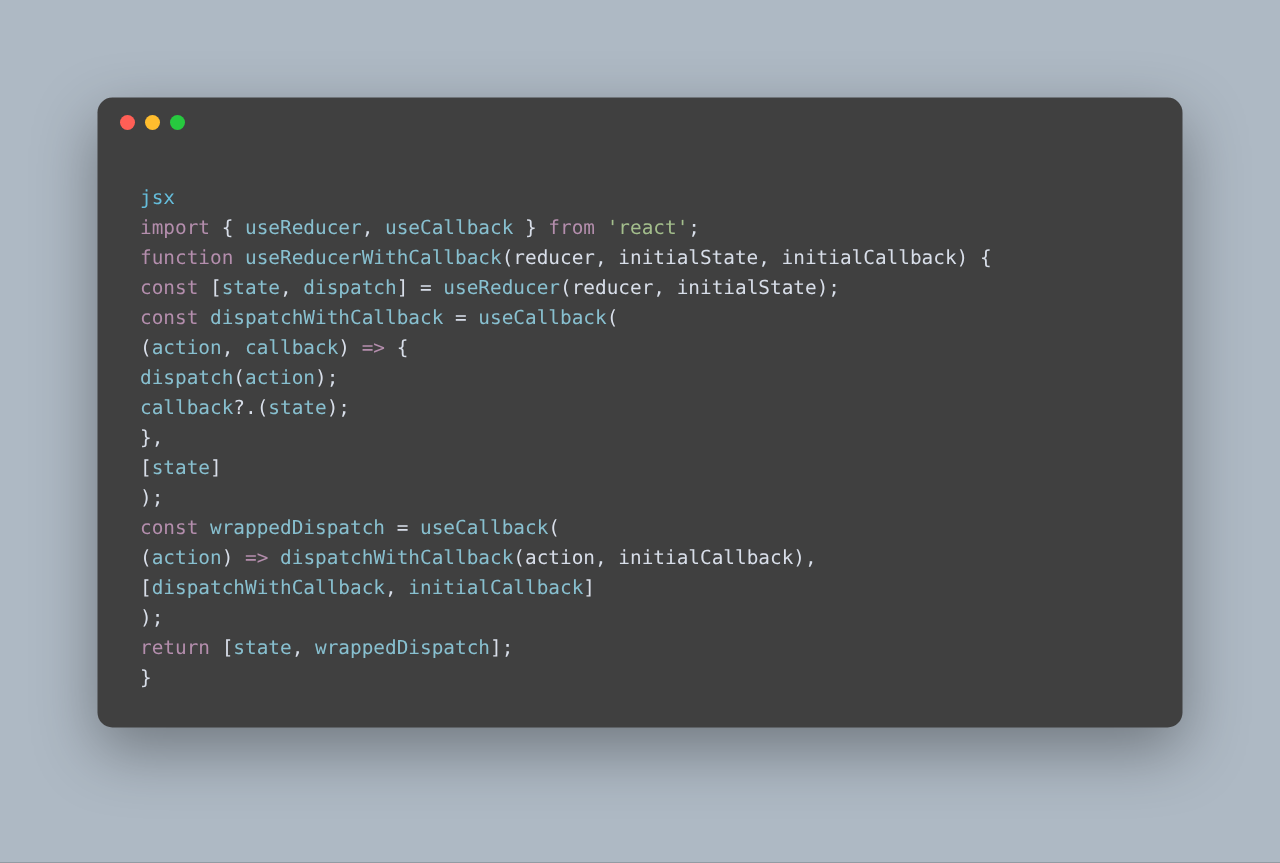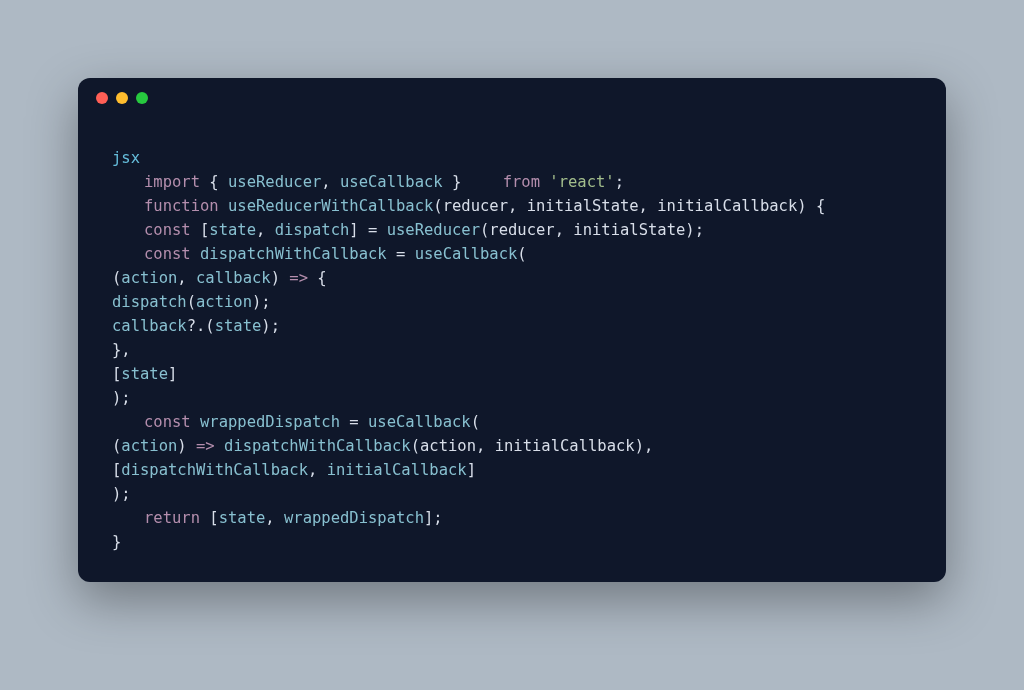--- a/index.html
+++ b/index.html
@@ -12,21 +12,21 @@
     font-size: 15.5px;
     line-height: 1.55;
     -webkit-font-smoothing: antialiased;
   }
 
   .terminal-window {
     position: absolute;
     left: 78px;
     top: 78px;
     width: 868px;
-    background: #0f172a;
+    background: #404040;
     border-radius: 12px;
     box-shadow: 0 18px 50px rgba(0,0,0,0.35);
     overflow: hidden;
   }
 
   .titlebar {
     height: 40px;
     display: flex;
     align-items: center;
     padding-left: 18px;
@@ -42,21 +42,21 @@
   .dot-green  { background: #27c93f; }
 
   .code-area {
     padding: 28px 34px 28px 34px;
     white-space: pre;
     color: #d4d4d4;
   }
 
   .c-default { color: #d8dee9; }
   .c-label   { color: #65bddb; } 
-  .c-kw      { color: #b48ead; margin-left: 32px; } 
+  .c-kw      { color: #b48ead; } 
   .c-ident   { color: #88c0d0; margin-top: 40px; }
   .c-paren   { color: #d8dee9; }
   .c-str     { color: #a3be8c; }
   .c-arrow   { color: #b48ead; }
   .c-param   { color: #d8dee9; margin-top: 44px; }
 
 </style>
 </head>
 <body>
 

